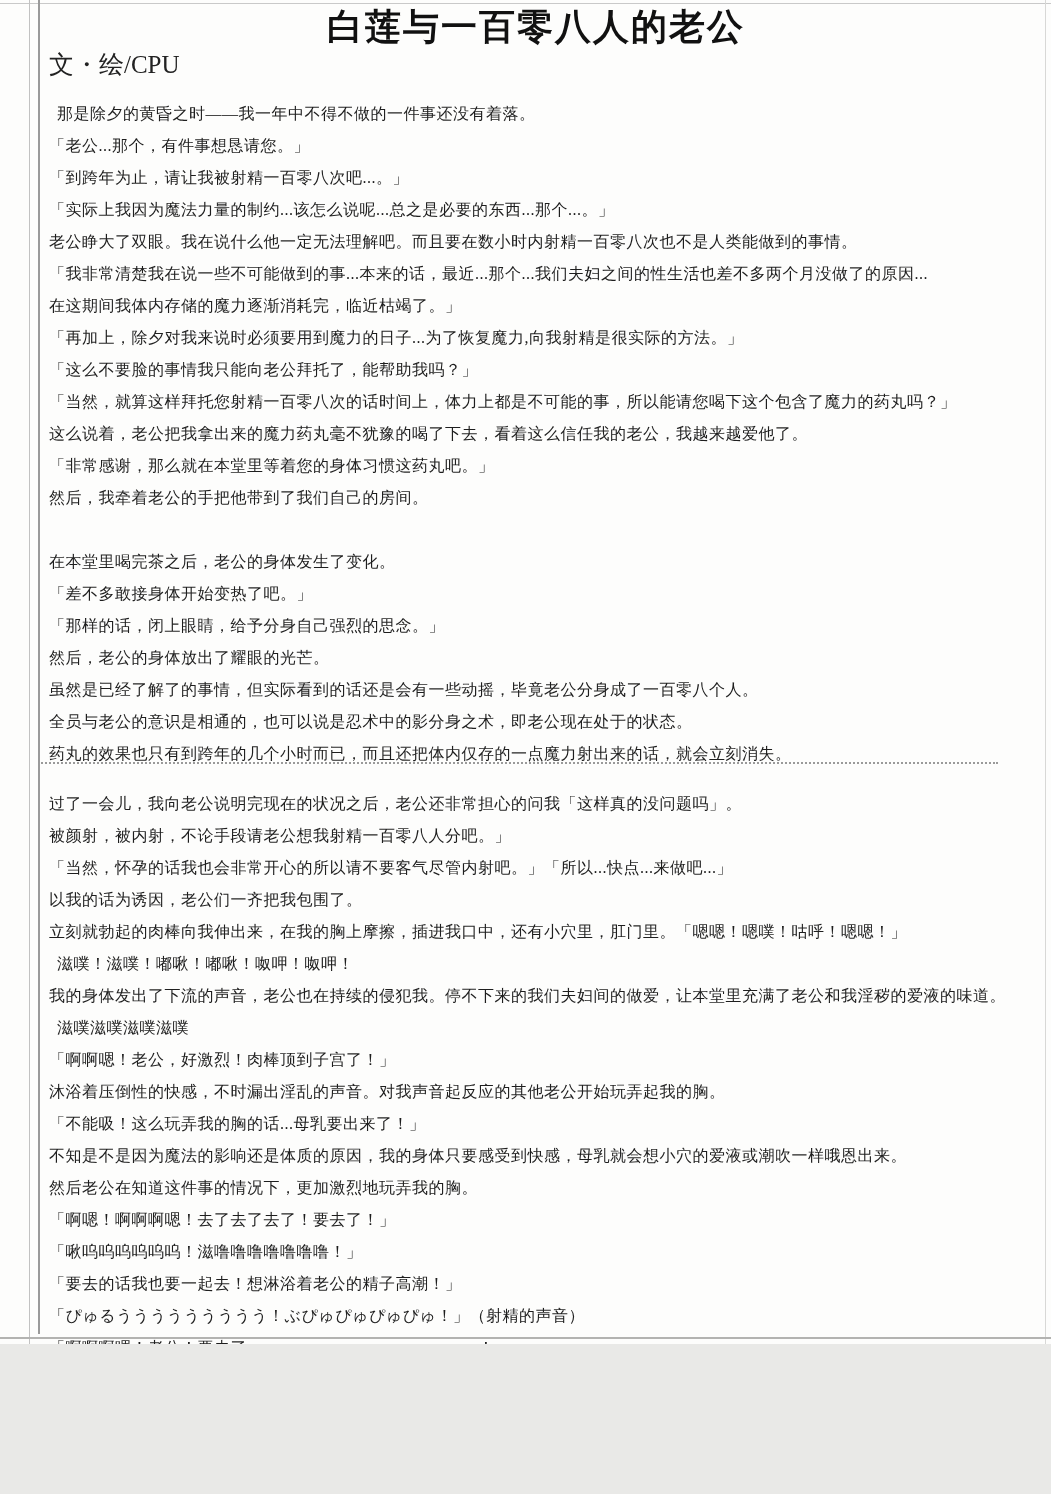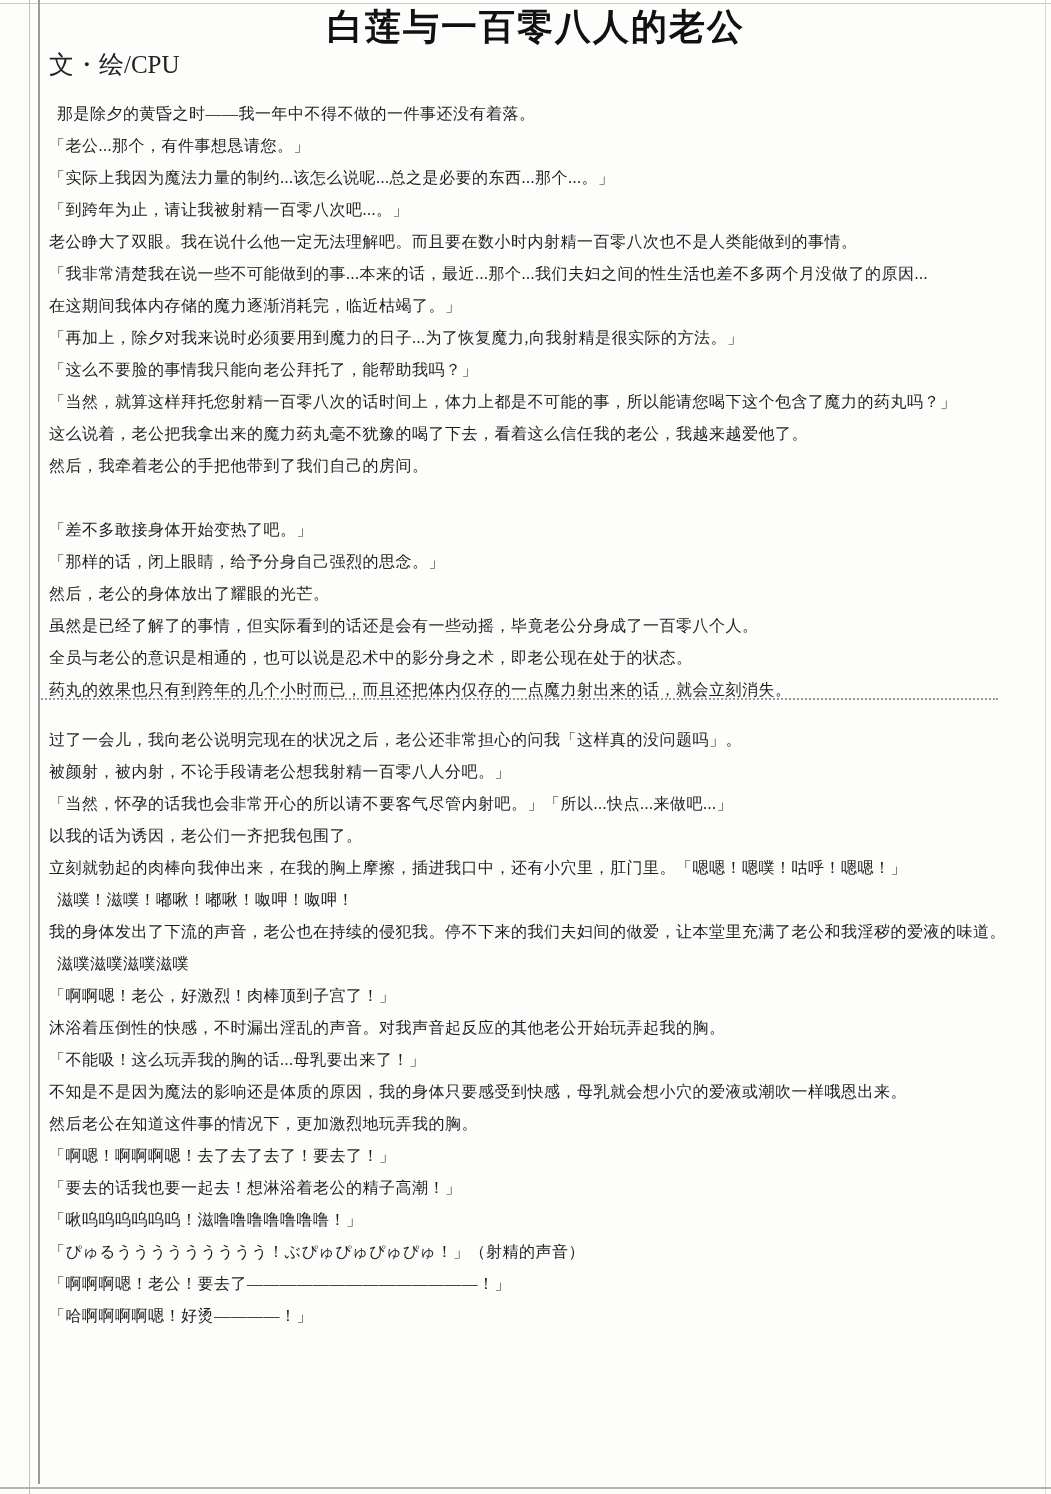--- a/index.html
+++ b/index.html
@@ -3,21 +3,21 @@
 <meta charset="utf-8">
 <style>
   html, body {
     margin: 0;
     padding: 0;
     background: #e9e9e7;
   }
   .page {
     position: relative;
     width: 1051px;
-    height: 1494px;
+    height: 1344px;
     margin: 0 auto;
     background: #fdfdfc;
     font-family: "Liberation Serif", "DejaVu Serif", serif;
     color: #1e1e1e;
     overflow: hidden;
   }
   
   .edge-top    { position: absolute; top: 3px; left: 0; right: 0; height: 1px; background: #c9c9c9; }
   .edge-left-outer { position: absolute; left: 29px; top: 0; bottom: 0; width: 1px; background: #c2c2c2; }
   .edge-left-inner { position: absolute; left: 38px; top: 0; bottom: 10px; width: 2px; background: #9a9a9a; }
@@ -71,33 +71,35 @@
   <div class="edge-left-inner"></div>
   <div class="edge-right"></div>
   <div class="edge-bottom"></div>
 
   <div class="content">
     <h1 class="doc-title">白莲与一百零八人的老公</h1>
     <div class="doc-credit">文・绘/CPU</div>
 
     <p class="line ind">那是除夕的黄昏之时——我一年中不得不做的一件事还没有着落。</p>
     <p class="line">「老公...那个，有件事想恳请您。」</p>
+    <p class="line">「到跨年为止，请让我被射精一百零八次吧...。」</p>
     <p class="line">「实际上我因为魔法力量的制约...该怎么说呢...总之是必要的东西...那个...。」</p>
-    <p class="line">「到跨年为止，请让我被射精一百零八次吧...。」</p>
     <p class="line">老公睁大了双眼。我在说什么他一定无法理解吧。而且要在数小时内射精一百零八次也不是人类能做到的事情。</p>
     <p class="line">「我非常清楚我在说一些不可能做到的事...本来的话，最近...那个...我们夫妇之间的性生活也差不多两个月没做了的原因...</p>
     <p class="line">在这期间我体内存储的魔力逐渐消耗完，临近枯竭了。」</p>
     <p class="line">「再加上，除夕对我来说时必须要用到魔力的日子...为了恢复魔力,向我射精是很实际的方法。」</p>
     <p class="line">「这么不要脸的事情我只能向老公拜托了，能帮助我吗？」</p>
     <p class="line">「当然，就算这样拜托您射精一百零八次的话时间上，体力上都是不可能的事，所以能请您喝下这个包含了魔力的药丸吗？」</p>
     <p class="line">这么说着，老公把我拿出来的魔力药丸毫不犹豫的喝了下去，看着这么信任我的老公，我越来越爱他了。</p>
+    <p class="line">「非常感谢，那么就在本堂里等着您的身体习惯这药丸吧。」</p>
     <p class="line">然后，我牵着老公的手把他带到了我们自己的房间。</p>
 
     <div class="blank-gap"></div>
 
+    <p class="line">在本堂里喝完茶之后，老公的身体发生了变化。</p>
     <p class="line">「差不多敢接身体开始变热了吧。」</p>
     <p class="line">「那样的话，闭上眼睛，给予分身自己强烈的思念。」</p>
     <p class="line">然后，老公的身体放出了耀眼的光芒。</p>
     <p class="line">虽然是已经了解了的事情，但实际看到的话还是会有一些动摇，毕竟老公分身成了一百零八个人。</p>
     <p class="line">全员与老公的意识是相通的，也可以说是忍术中的影分身之术，即老公现在处于的状态。</p>
     <p class="line">药丸的效果也只有到跨年的几个小时而已，而且还把体内仅存的一点魔力射出来的话，就会立刻消失。</p>
 
     <div class="dotted-divider"></div>
 
     <p class="line">过了一会儿，我向老公说明完现在的状况之后，老公还非常担心的问我「这样真的没问题吗」。</p>
@@ -107,19 +109,19 @@
     <p class="line">立刻就勃起的肉棒向我伸出来，在我的胸上摩擦，插进我口中，还有小穴里，肛门里。「嗯嗯！嗯噗！咕呼！嗯嗯！」</p>
     <p class="line ind">滋噗！滋噗！嘟啾！嘟啾！呶呷！呶呷！</p>
     <p class="line">我的身体发出了下流的声音，老公也在持续的侵犯我。停不下来的我们夫妇间的做爱，让本堂里充满了老公和我淫秽的爱液的味道。</p>
     <p class="line ind">滋噗滋噗滋噗滋噗</p>
     <p class="line">「啊啊嗯！老公，好激烈！肉棒顶到子宫了！」</p>
     <p class="line">沐浴着压倒性的快感，不时漏出淫乱的声音。对我声音起反应的其他老公开始玩弄起我的胸。</p>
     <p class="line">「不能吸！这么玩弄我的胸的话...母乳要出来了！」</p>
     <p class="line">不知是不是因为魔法的影响还是体质的原因，我的身体只要感受到快感，母乳就会想小穴的爱液或潮吹一样哦恩出来。</p>
     <p class="line">然后老公在知道这件事的情况下，更加激烈地玩弄我的胸。</p>
     <p class="line">「啊嗯！啊啊啊嗯！去了去了去了！要去了！」</p>
+    <p class="line">「啾呜呜呜呜呜呜！滋噜噜噜噜噜噜噜！」</p>
     <p class="line">「要去的话我也要一起去！想淋浴着老公的精子高潮！」</p>
-    <p class="line">「啾呜呜呜呜呜呜！滋噜噜噜噜噜噜噜！」</p>
     <p class="line">「ぴゅるううううううううう！ぶぴゅぴゅぴゅぴゅ！」（射精的声音）</p>
     <p class="line">「啊啊啊嗯！老公！要去了——————————————！」</p>
     <p class="line">「哈啊啊啊啊嗯！好烫————！」</p>
   </div>
 </div>
 
 </body></html>

